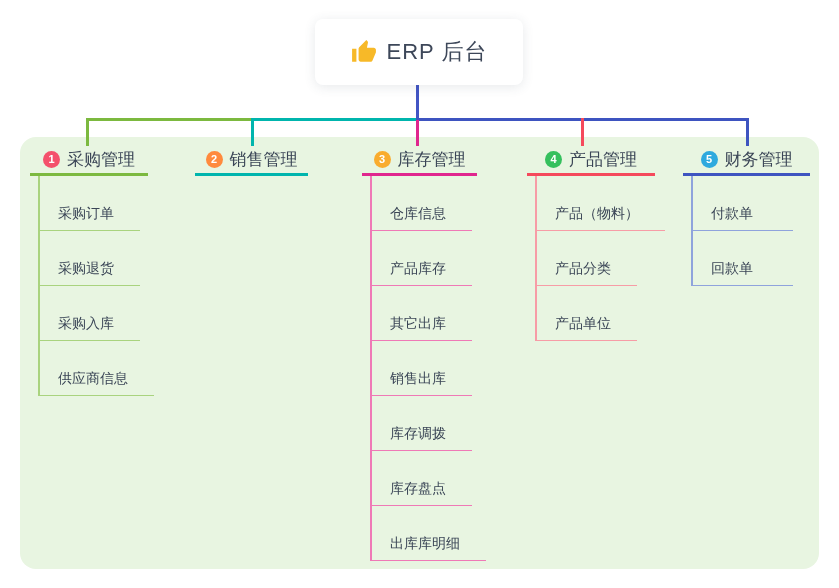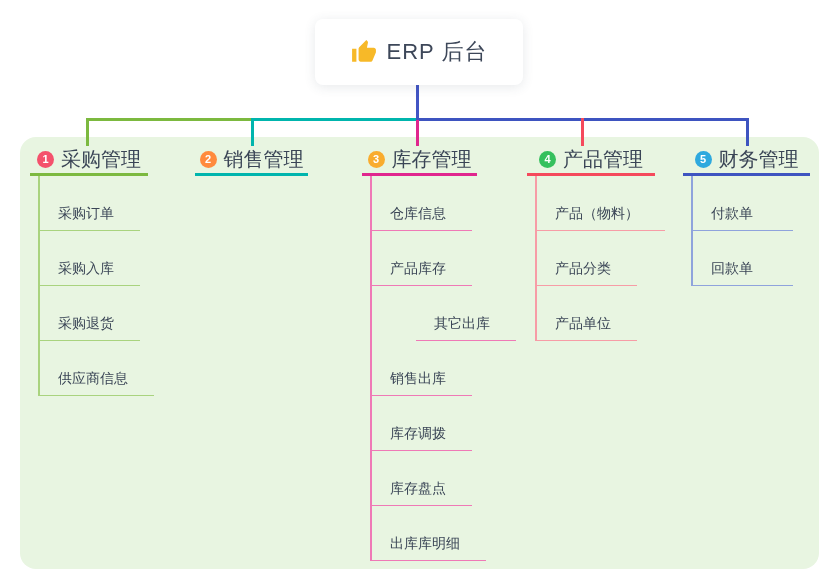--- a/index.html
+++ b/index.html
@@ -24,21 +24,21 @@
   .branch{position:absolute;top:146px;z-index:2;}
   .branch-header{
     height:27px;display:flex;align-items:center;justify-content:center;gap:7px;
     border-bottom:3px solid #888;
   }
   .badge{
     width:17px;height:17px;border-radius:50%;flex:0 0 auto;
     color:#fff;font-size:11px;font-weight:bold;line-height:17px;text-align:center;
     background:#888;
   }
-  .branch-label{font-size:20px;color:#3a4556;white-space:nowrap;}
+  .branch-label{font-size:17px;color:#3a4556;white-space:nowrap;}
   .items{margin-left:8px;border-left:2px solid #8b5cf6;}
   .item{
     height:55px;box-sizing:border-box;display:flex;align-items:flex-end;
     padding:0 26px 7px 18px;border-bottom:1px solid #bbb;
     width:max-content;min-width:100px;
     font-size:14px;color:#3a4556;white-space:nowrap;
   }
 </style>
 </head>
 <body>
@@ -68,42 +68,42 @@
     <span class="root-label">ERP 后台</span>
   </div>
 
   <section class="branch" style="left:30px">
     <div class="branch-header" style="width: 118px; border-bottom-color: rgb(124, 185, 63);">
       <span class="badge" style="background-color: rgb(244, 81, 108);">1</span>
       <span class="branch-label">采购管理</span>
     </div>
     <div class="items" style="border-left-color: rgb(169, 211, 126);">
       <div class="item" style="border-bottom-color: rgb(169, 211, 126);">采购订单</div>
+      <div class="item" style="border-bottom-color: rgb(169, 211, 126);">采购退货</div>
       <div class="item" style="border-bottom-color: rgb(169, 211, 126);">采购入库</div>
-      <div class="item" style="border-bottom-color: rgb(169, 211, 126);">采购退货</div>
       <div class="item" style="border-bottom-color: rgb(169, 211, 126);">供应商信息</div>
     </div>
   </section>
 
   <section class="branch" style="left:195px">
     <div class="branch-header" style="width: 113px; border-bottom-color: rgb(0, 181, 173);">
       <span class="badge" style="background-color: rgb(255, 138, 61);">2</span>
       <span class="branch-label">销售管理</span>
     </div>
   </section>
 
   <section class="branch" style="left:362px">
     <div class="branch-header" style="width: 115px; border-bottom-color: rgb(224, 38, 142);">
       <span class="badge" style="background-color: rgb(249, 172, 46);">3</span>
       <span class="branch-label">库存管理</span>
     </div>
     <div class="items" style="border-left-color: rgb(239, 121, 182);">
       <div class="item" style="border-bottom-color: rgb(239, 121, 182);">仓库信息</div>
       <div class="item" style="border-bottom-color: rgb(239, 121, 182);">产品库存</div>
-      <div class="item" style="border-bottom-color: rgb(239, 121, 182); margin-left: 44px;">其它出库</div>
+      <div class="item" style="border-bottom-color: rgb(239, 121, 182);">其它出库</div>
       <div class="item" style="border-bottom-color: rgb(239, 121, 182);">销售出库</div>
       <div class="item" style="border-bottom-color: rgb(239, 121, 182);">库存调拨</div>
       <div class="item" style="border-bottom-color: rgb(239, 121, 182);">库存盘点</div>
       <div class="item" style="border-bottom-color: rgb(239, 121, 182);">出库库明细</div>
     </div>
   </section>
 
   <section class="branch" style="left:527px">
     <div class="branch-header" style="width: 128px; border-bottom-color: rgb(245, 73, 92);">
       <span class="badge" style="background-color: rgb(53, 192, 93);">4</span>

